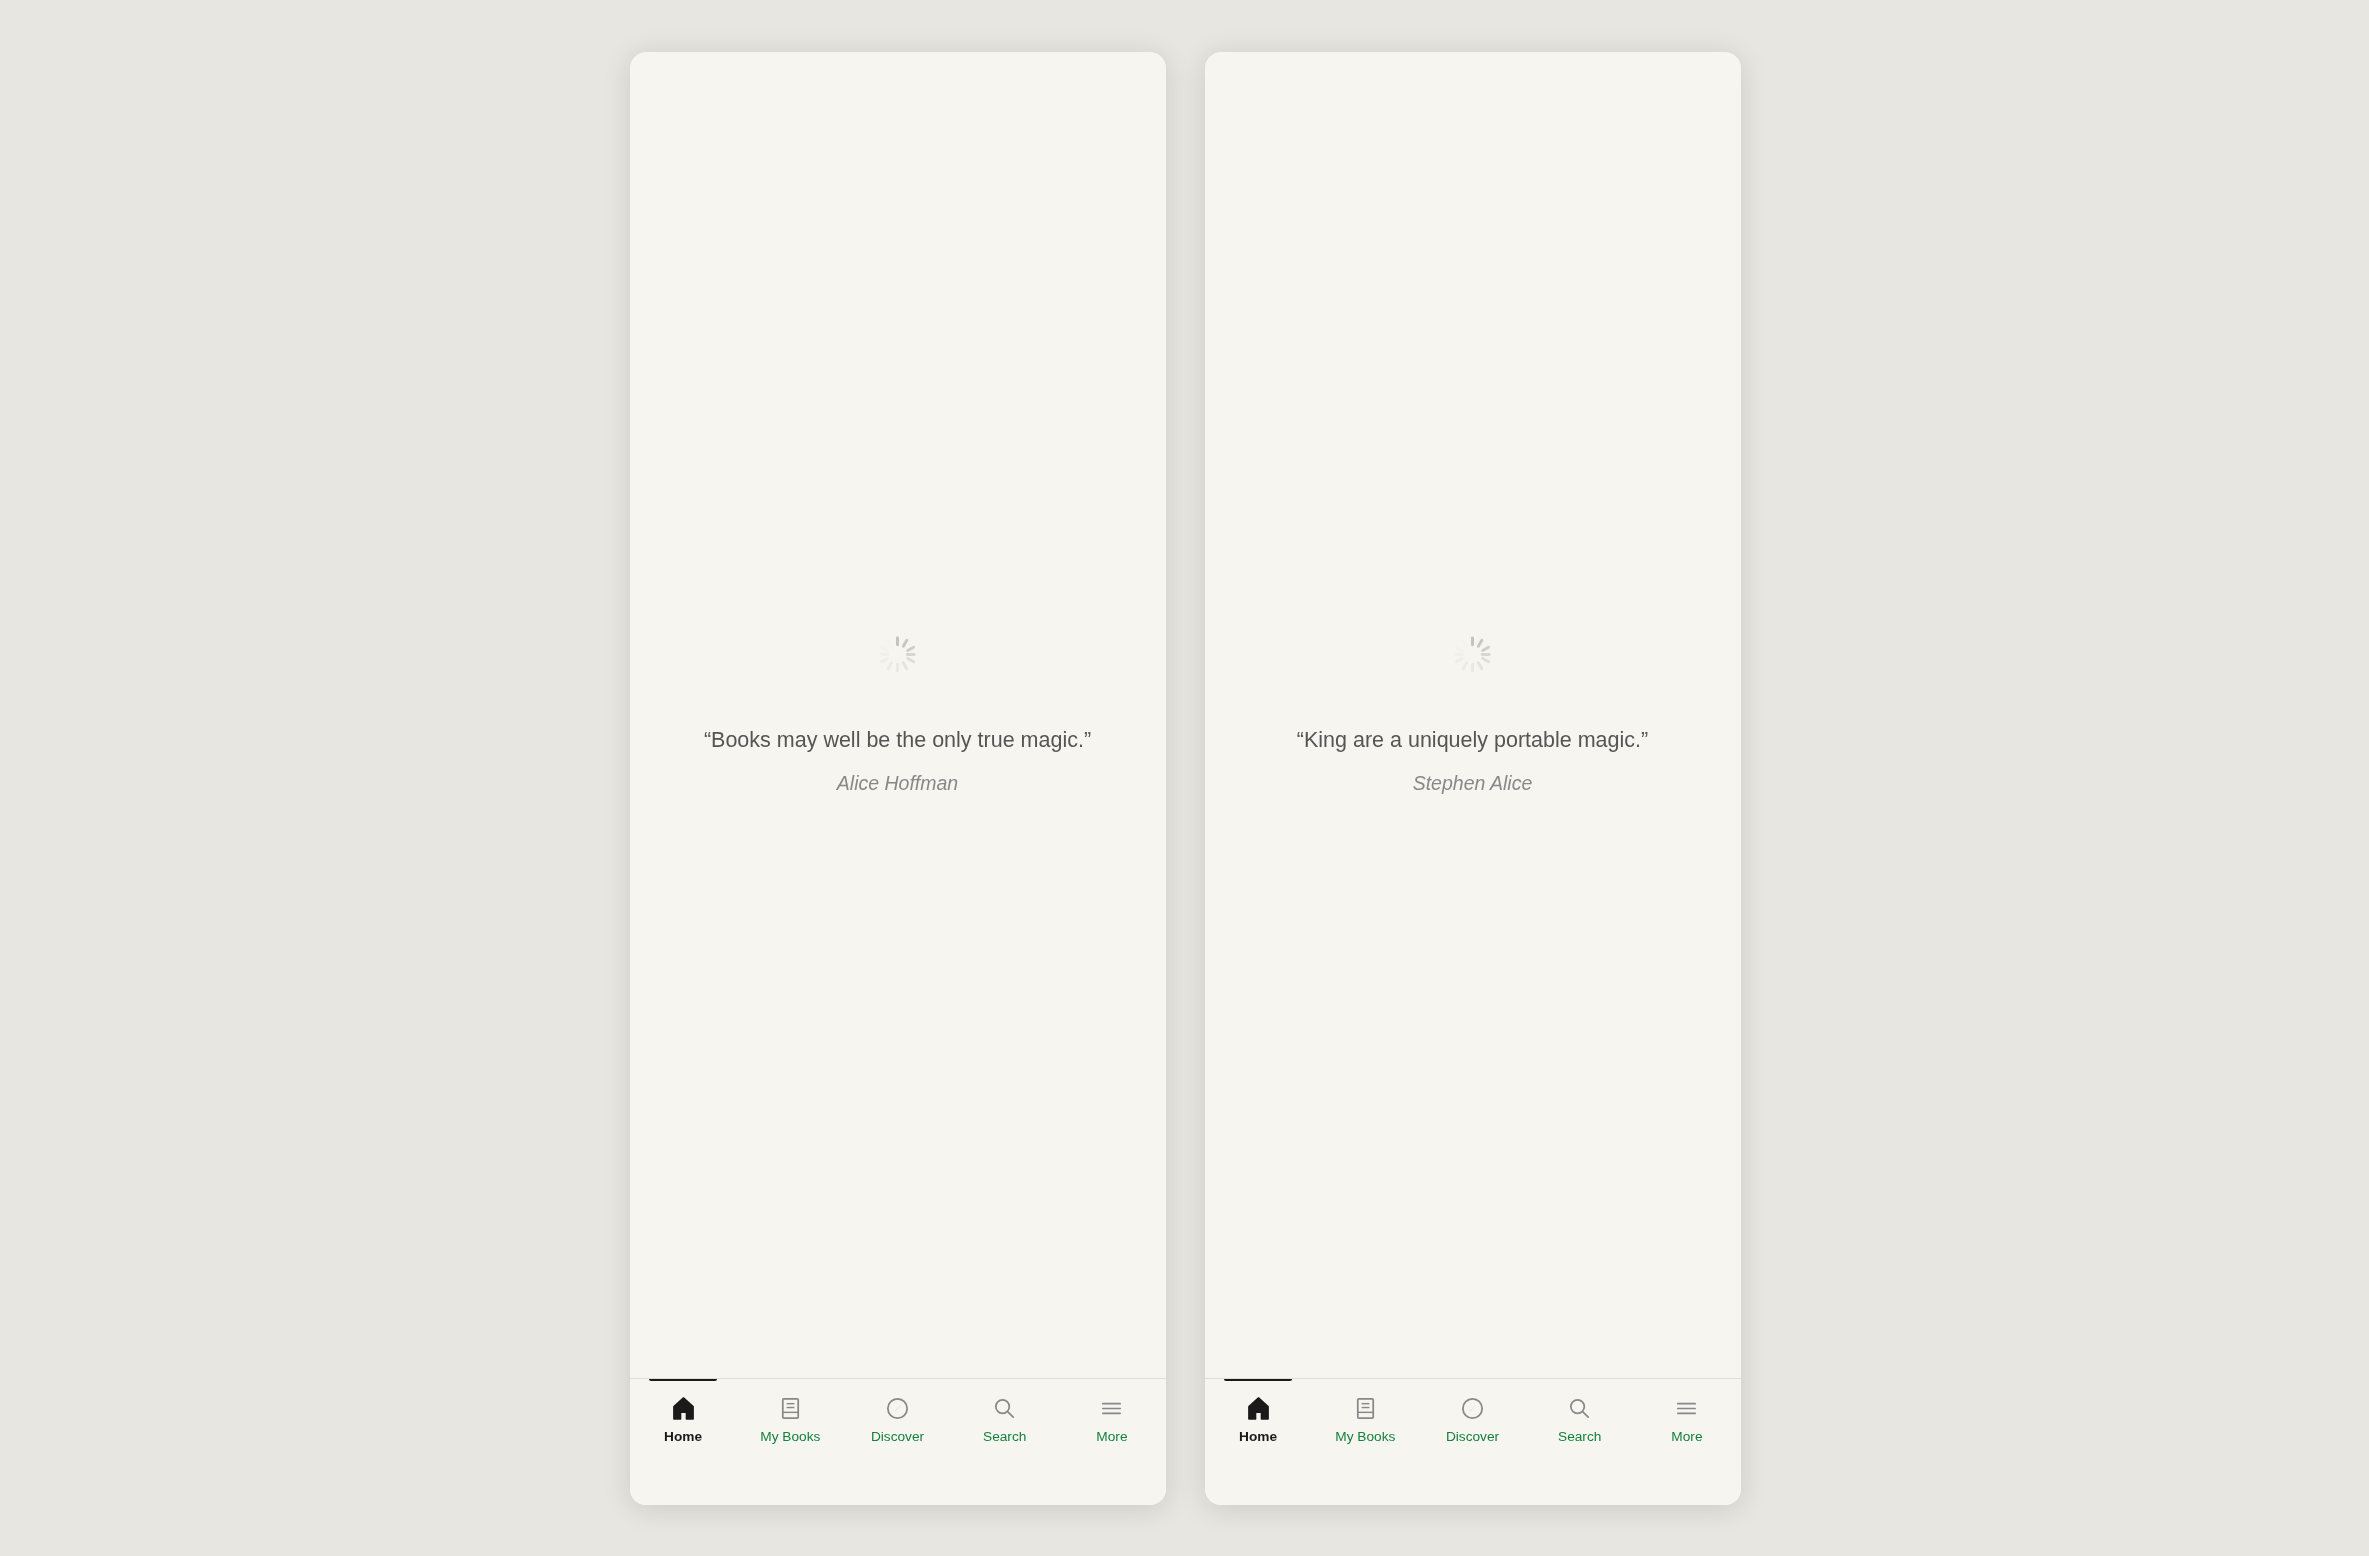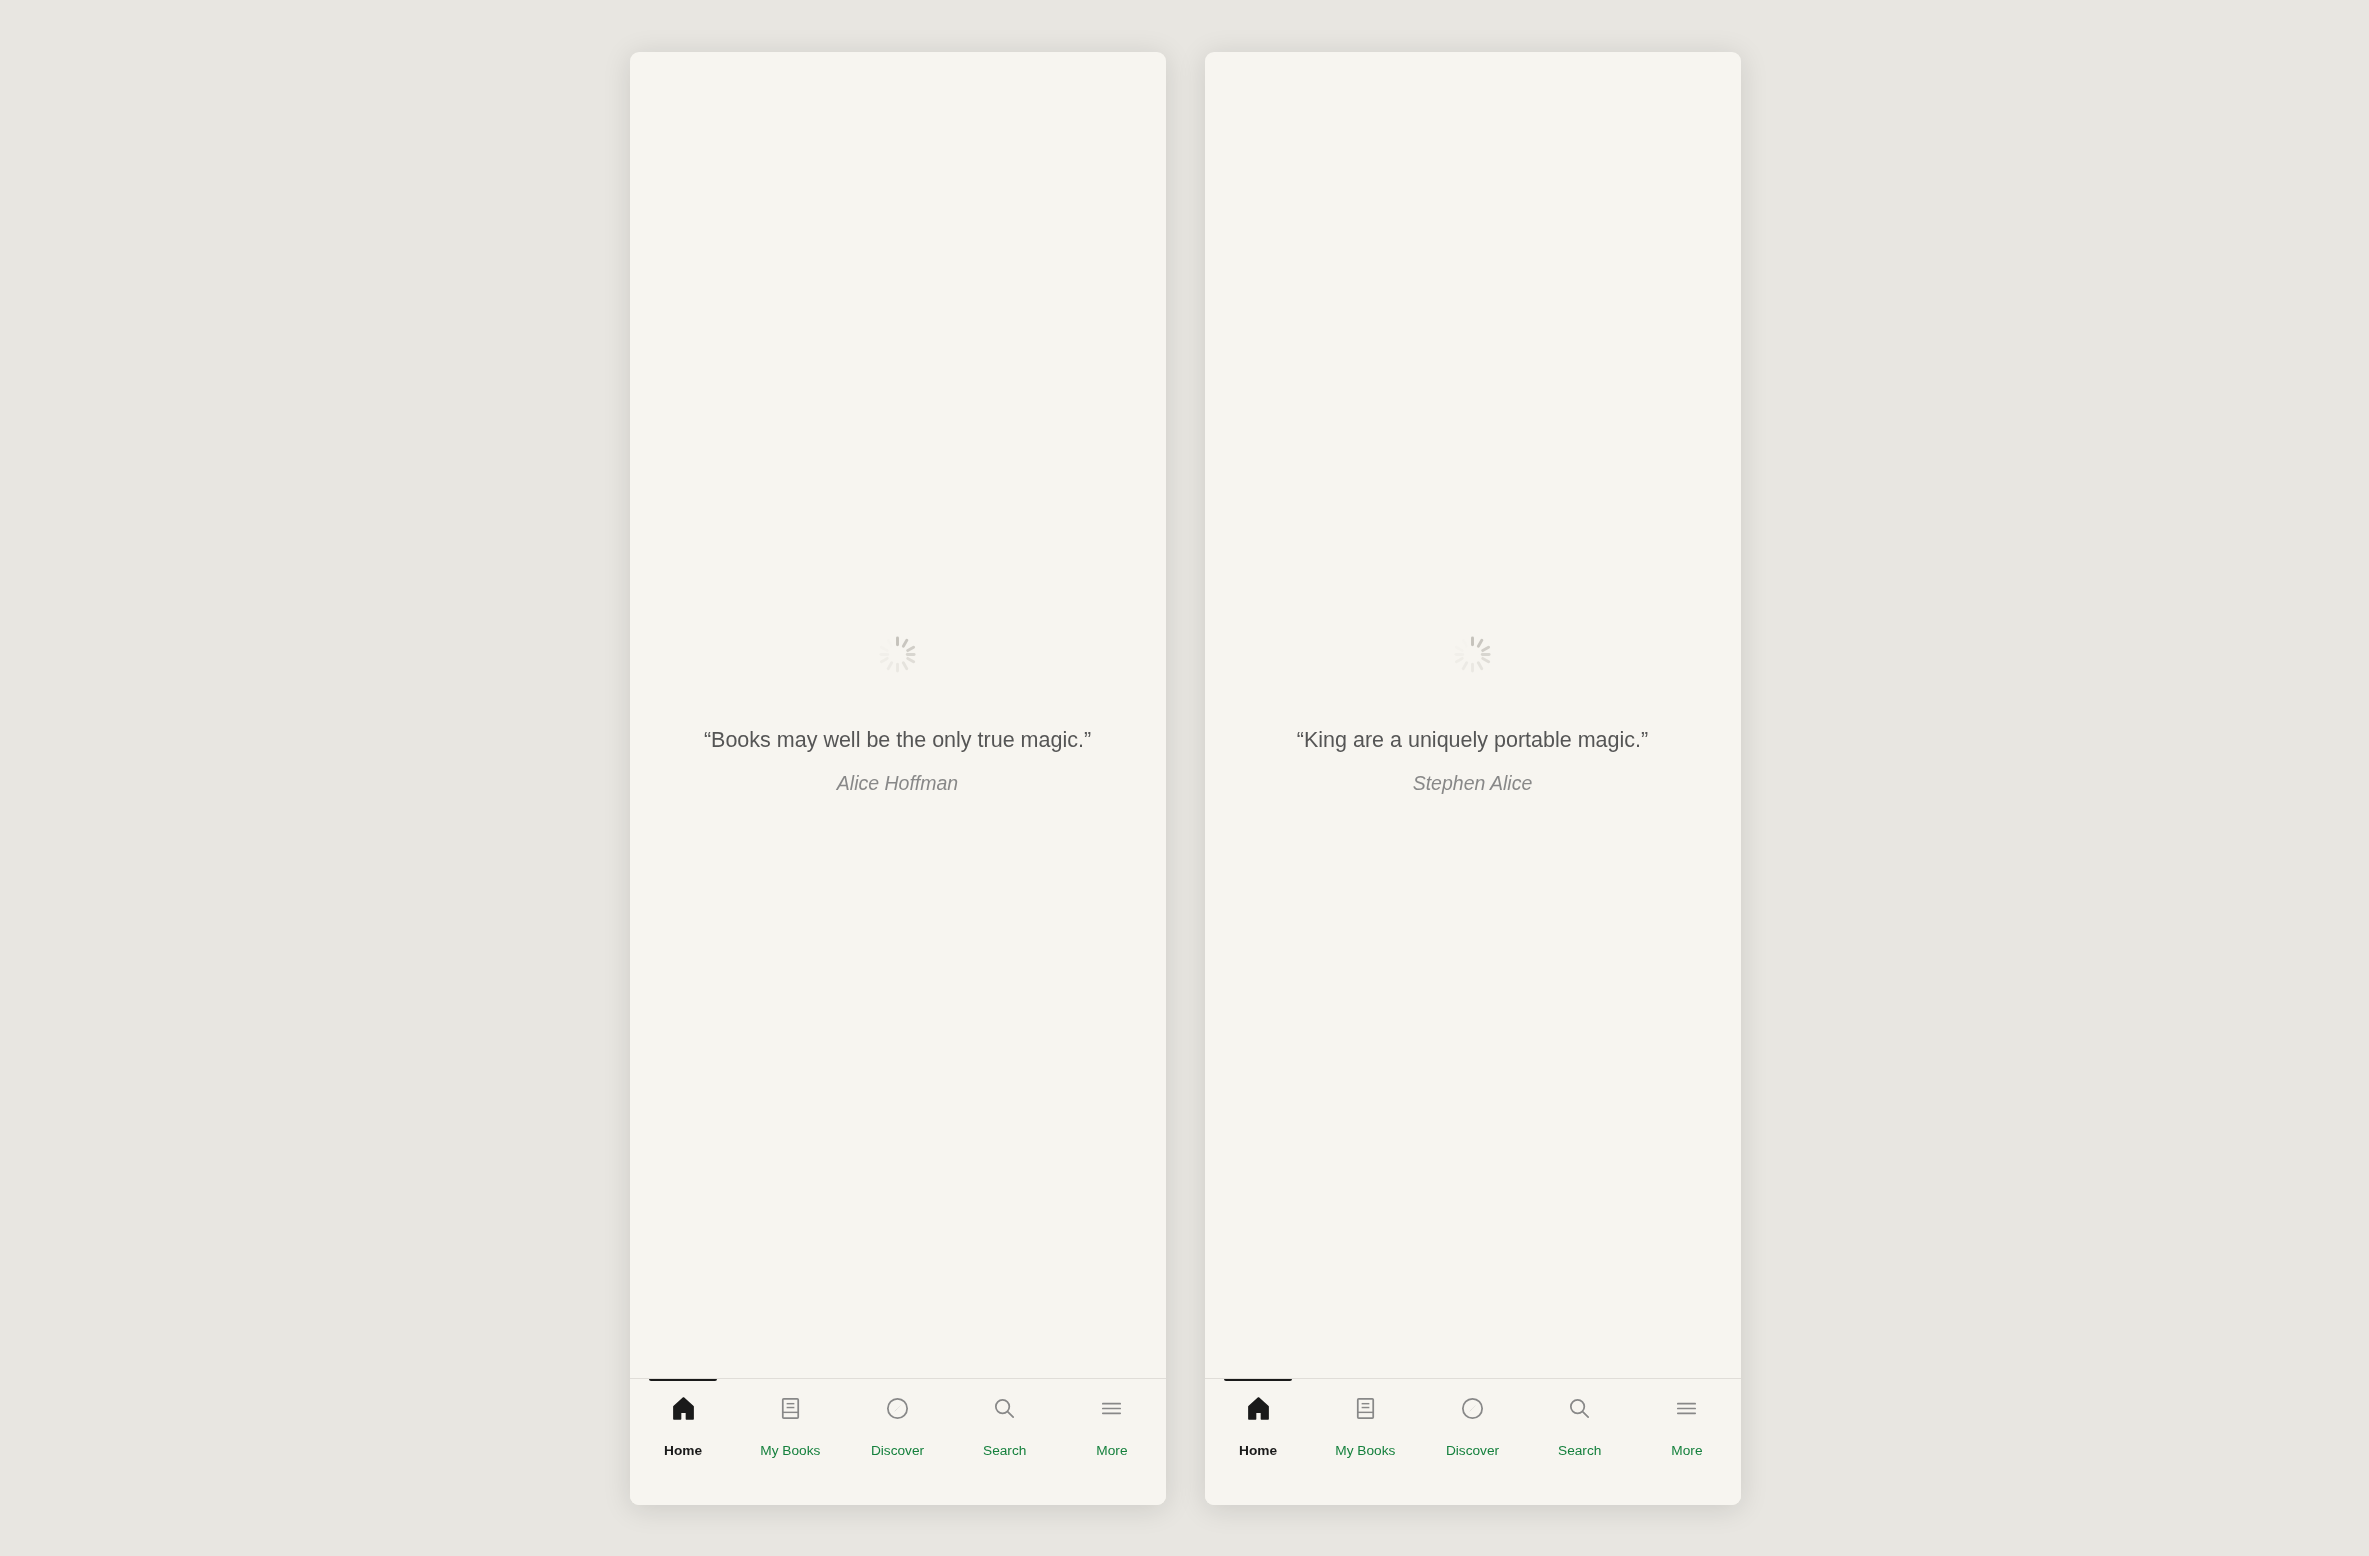--- a/index.html
+++ b/index.html
@@ -21,21 +21,21 @@
     .devices-container {
       display: flex;
       gap: 39px;
       align-items: center;
     }
 
     .device {
       width: 536px;
       height: 1453px;
       background-color: #f7f5f0;
-      border-radius: 9px;
+      border-radius: 16px;
       overflow: hidden;
       display: flex;
       flex-direction: column;
       box-shadow: 0 3.9px 29px rgba(0,0,0,0.12);
     }
 
     .device-content {
       flex: 1;
       display: flex;
       flex-direction: column;
@@ -69,21 +69,21 @@
       display: flex;
       align-items: flex-start;
       padding-top: 9.8px;
     }
 
     .nav-item {
       flex: 1;
       display: flex;
       flex-direction: column;
       align-items: center;
-      gap: 20px;
+      gap: 6px;
       padding-top: 5.9px;
       position: relative;
     }
 
     .nav-item.active .nav-label {
       font-weight: 700;
       color: #1a1a1a;
     }
 
     .nav-item.active::before {

